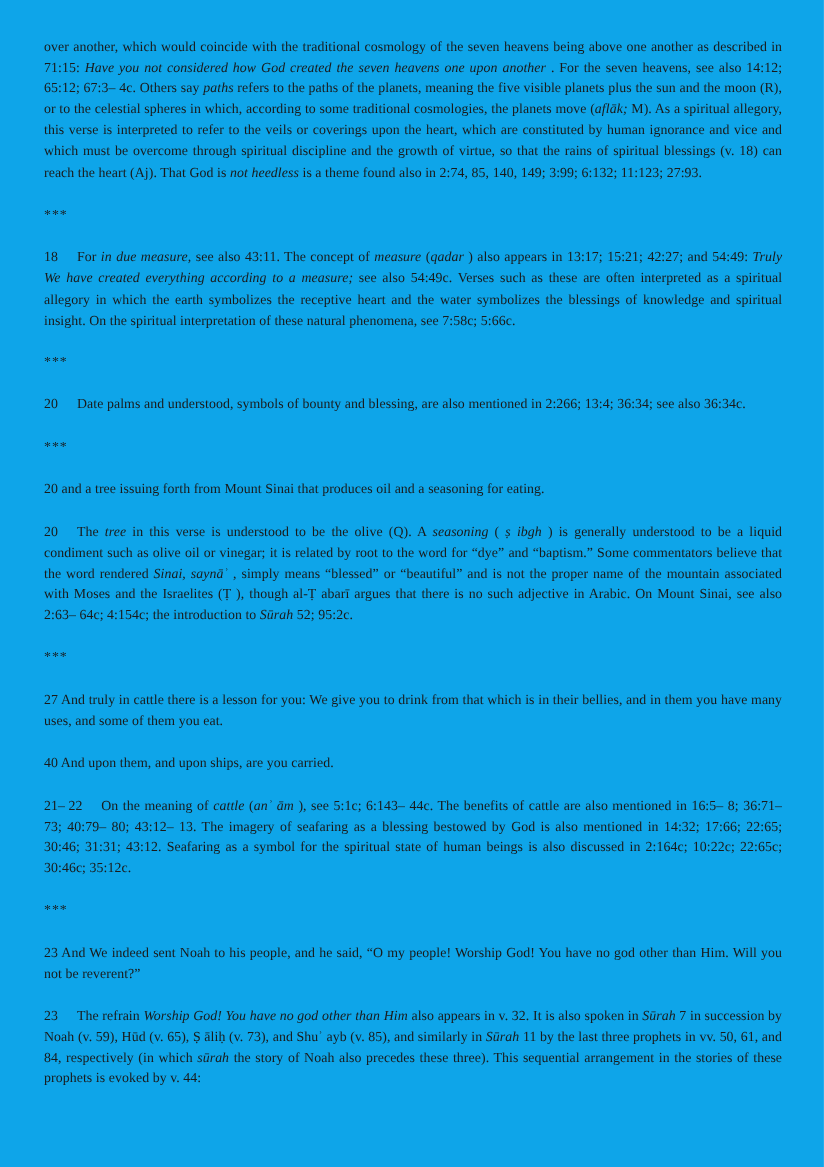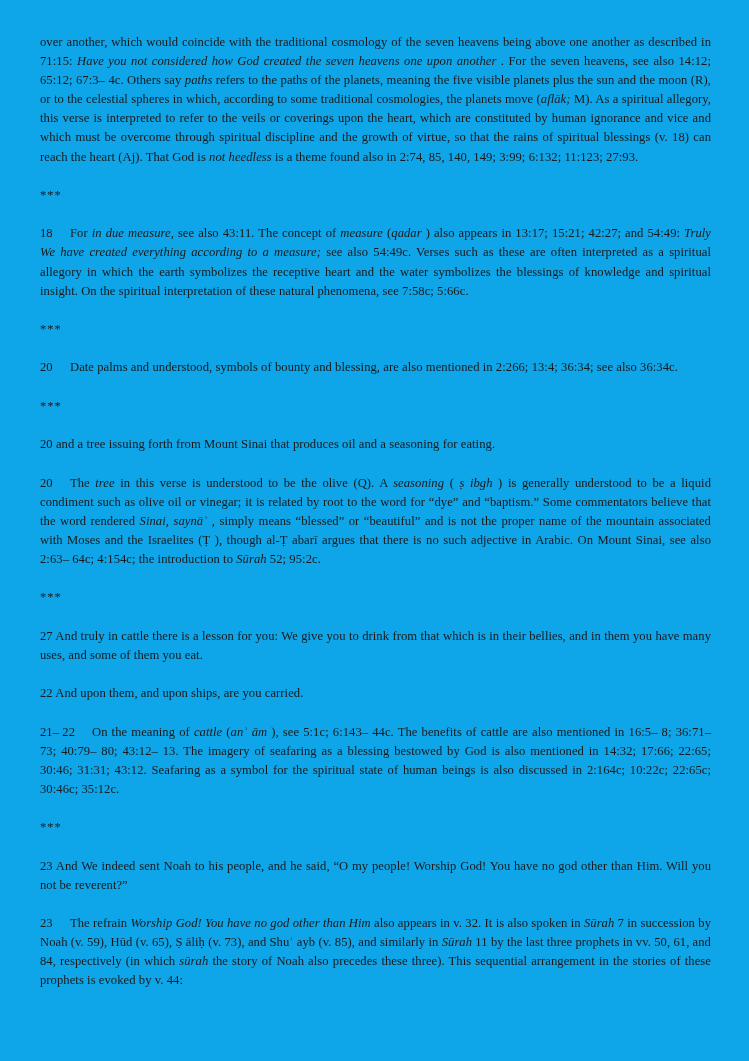--- a/index.html
+++ b/index.html
@@ -79,21 +79,21 @@
     <div class="sep">***</div>
 
     <p class="blk"><span>20 and a tree issuing forth from Mount Sinai that produces oil and a seasoning for eating.</span></p>
 
     <p class="blk"><span class="cnum">20</span><span>The </span><i>tree</i><span> in this verse is understood to be the olive (Q). A </span><i>seasoning</i><span> ( </span><i>ṣ ibgh</i><span> ) is generally understood to be a liquid condiment such as olive oil or vinegar; it is related by root to the word for “dye” and “baptism.” Some commentators believe that the word rendered </span><i>Sinai, saynāʾ</i><span> , simply means “blessed” or “beautiful” and is not the proper name of the mountain associated with Moses and the Israelites (Ṭ ), though al-Ṭ abarī argues that there is no such adjective in Arabic. On Mount Sinai, see also 2:63– 64c; 4:154c; the introduction to </span><i>Sūrah</i><span> 52; 95:2c.</span></p>
 
     <div class="sep">***</div>
 
     <p class="blk"><span>27 And truly in cattle there is a lesson for you: We give you to drink from that which is in their bellies, and in them you have many uses, and some of them you eat.</span></p>
 
-    <p class="blk"><span>22 And upon them, and upon ships, are you carried.</span></p>
+    <p class="blk"><span>40 And upon them, and upon ships, are you carried.</span></p>
 
     <p class="blk"><span class="cnum wide">21– 22</span><span>On the meaning of </span><i>cattle</i><span> (</span><i>anʾ ām</i><span> ), see 5:1c; 6:143– 44c. The benefits of cattle are also mentioned in 16:5– 8; 36:71– 73; 40:79– 80; 43:12– 13. The imagery of seafaring as a blessing bestowed by God is also mentioned in 14:32; 17:66; 22:65; 30:46; 31:31; 43:12. Seafaring as a symbol for the spiritual state of human beings is also discussed in 2:164c; 10:22c; 22:65c; 30:46c; 35:12c.</span></p>
 
     <div class="sep">***</div>
 
     <p class="blk"><span>23 And We indeed sent Noah to his people, and he said, “O my people! Worship God! You have no god other than Him. Will you not be reverent?”</span></p>
 
     <p class="blk"><span class="cnum">23</span><span>The refrain </span><i>Worship God! You have no god other than Him</i><span> also appears in v. 32. It is also spoken in </span><i>Sūrah</i><span> 7 in succession by Noah (v. 59), Hūd (v. 65), Ṣ āliḥ (v. 73), and Shuʾ ayb (v. 85), and similarly in </span><i>Sūrah</i><span> 11 by the last three prophets in vv. 50, 61, and 84, respectively (in which </span><i>sūrah</i><span> the story of Noah also precedes these three). This sequential arrangement in the stories of these prophets is evoked by v. 44: </span></p>
 
   </div>

